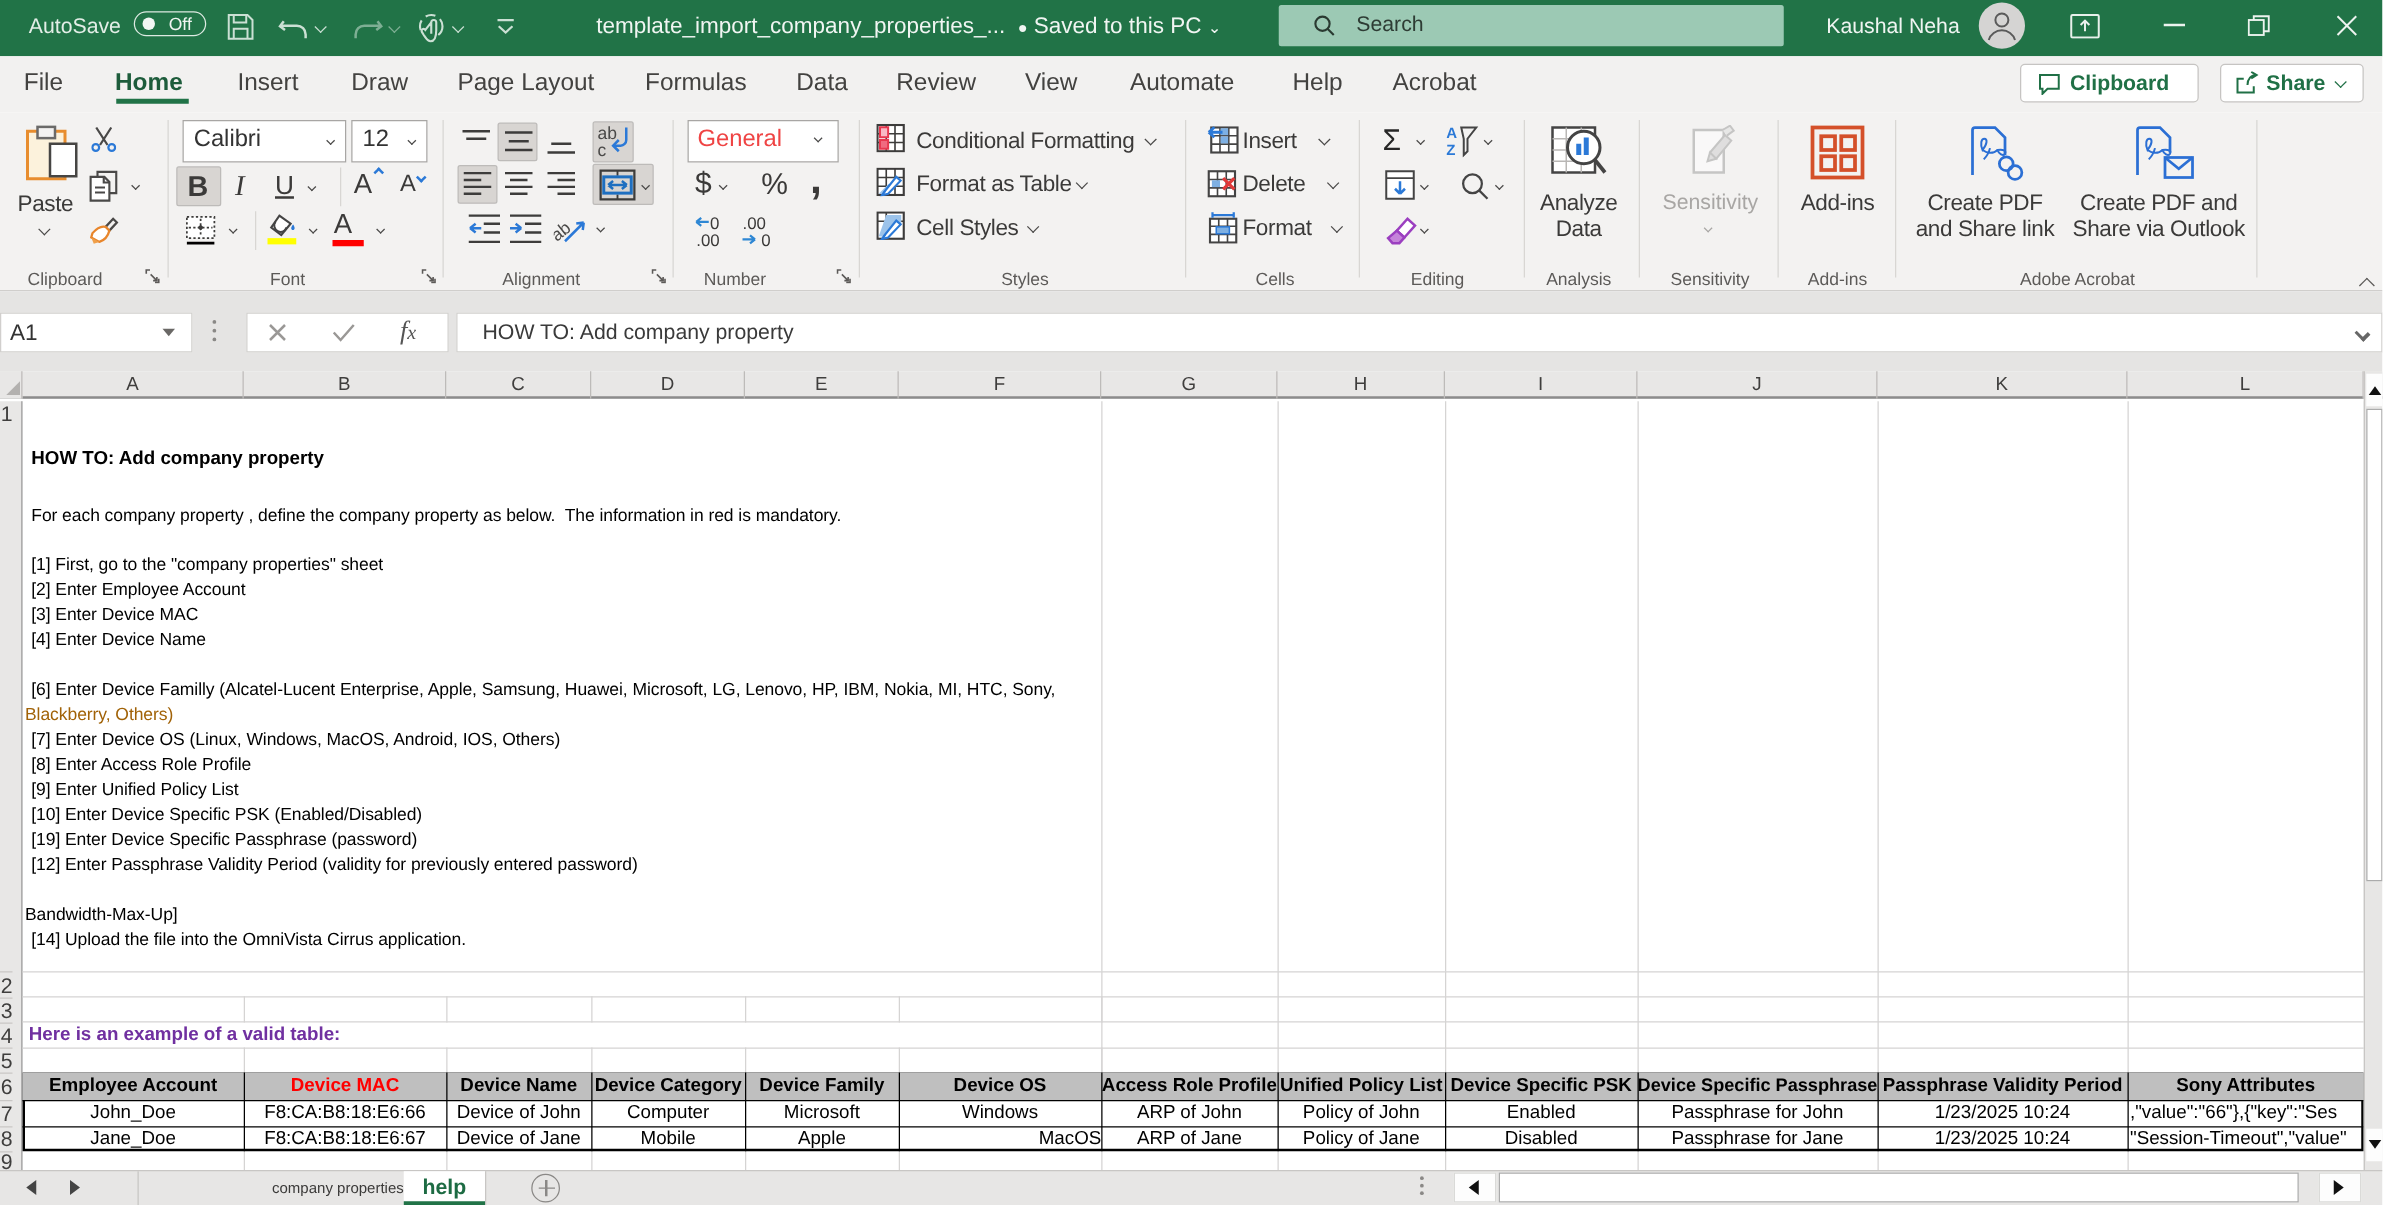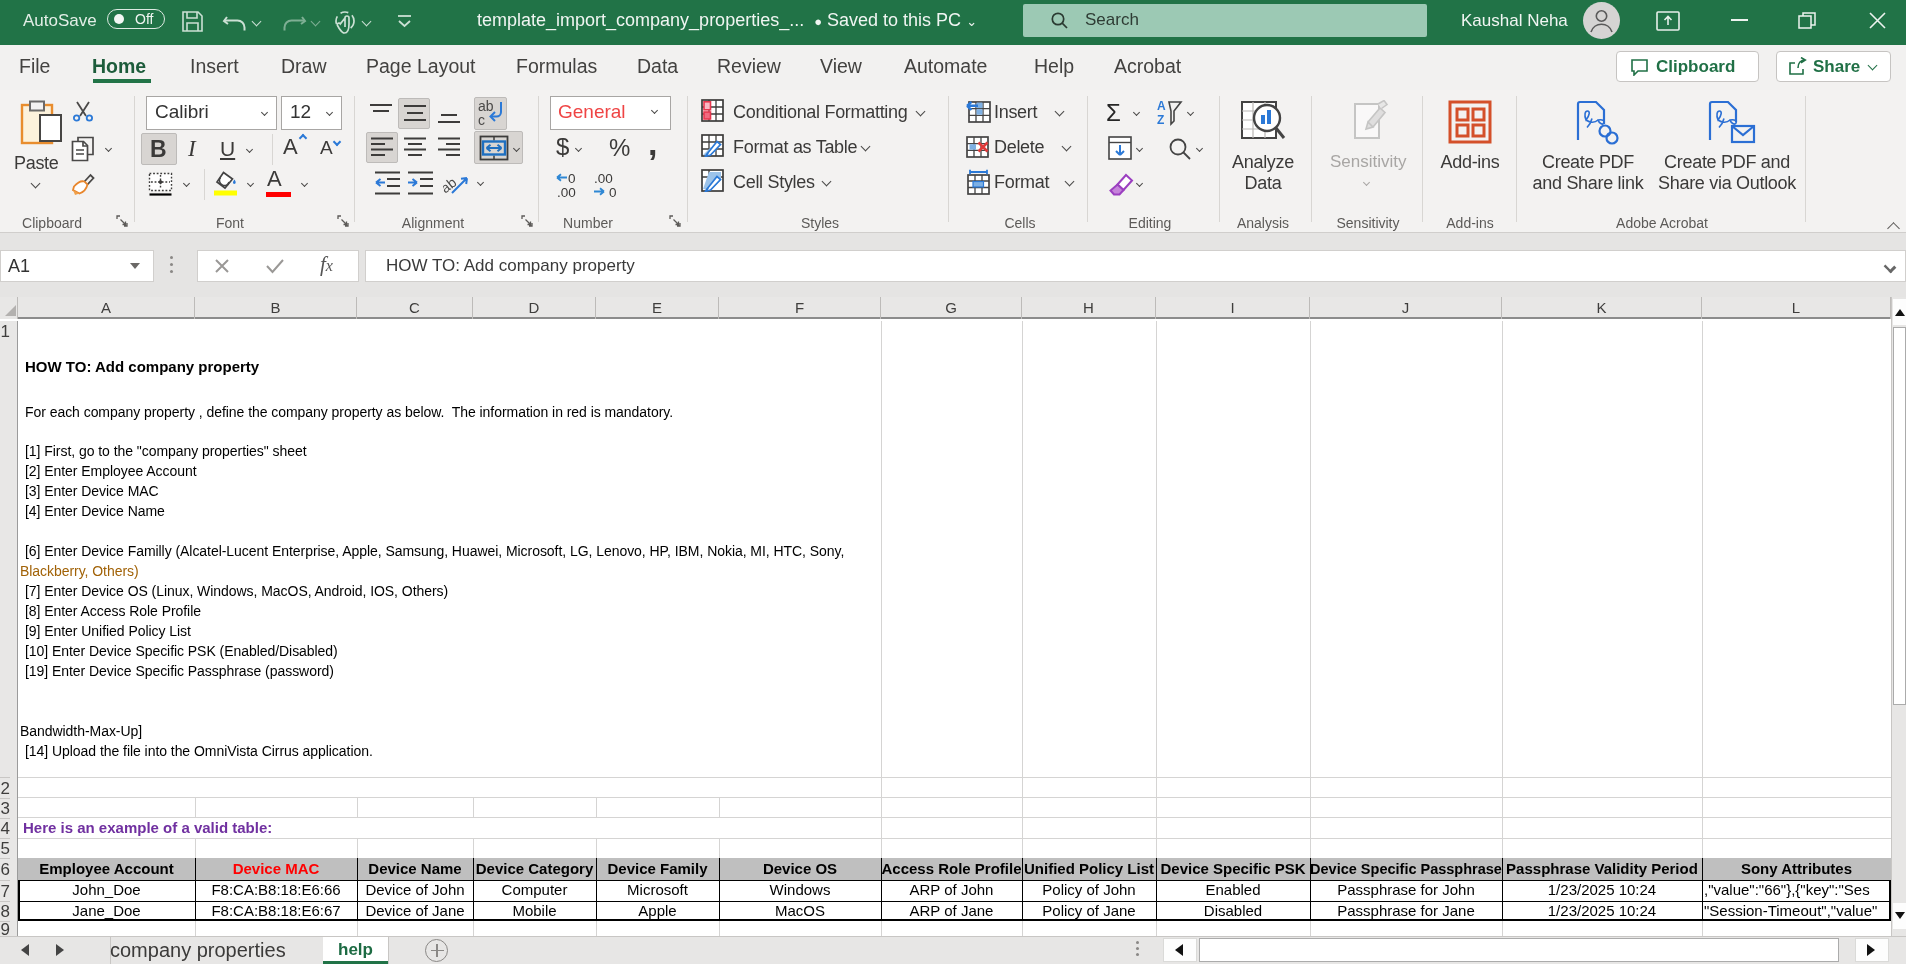--- a/index.html
+++ b/index.html
@@ -478,20 +478,21 @@
 <div class="a" style="left:25px;top:463px;font-size:14px;letter-spacing:-0.05px;color:#000;white-space:nowrap">[2] Enter Employee Account</div>
 <div class="a" style="left:25px;top:483px;font-size:14px;letter-spacing:-0.05px;color:#000;white-space:nowrap">[3] Enter Device MAC</div>
 <div class="a" style="left:25px;top:503px;font-size:14px;letter-spacing:-0.05px;color:#000;white-space:nowrap">[4] Enter Device Name</div>
 <div class="a" style="left:25px;top:543px;font-size:14px;letter-spacing:-0.05px;color:#000;white-space:nowrap">[6] Enter Device Familly (Alcatel-Lucent Enterprise, Apple, Samsung, Huawei, Microsoft, LG, Lenovo, HP, IBM, Nokia, MI, HTC, Sony,</div>
 <div class="a" style="left:20px;top:563px;font-size:14px;letter-spacing:-0.05px;color:#a16207;white-space:nowrap">Blackberry, Others)</div>
 <div class="a" style="left:25px;top:583px;font-size:14px;letter-spacing:-0.05px;color:#000;white-space:nowrap">[7] Enter Device OS (Linux, Windows, MacOS, Android, IOS, Others)</div>
 <div class="a" style="left:25px;top:603px;font-size:14px;letter-spacing:-0.05px;color:#000;white-space:nowrap">[8] Enter Access Role Profile</div>
 <div class="a" style="left:25px;top:623px;font-size:14px;letter-spacing:-0.05px;color:#000;white-space:nowrap">[9] Enter Unified Policy List</div>
 <div class="a" style="left:25px;top:643px;font-size:14px;letter-spacing:-0.05px;color:#000;white-space:nowrap">[10] Enter Device Specific PSK (Enabled/Disabled)</div>
 <div class="a" style="left:25px;top:663px;font-size:14px;letter-spacing:-0.05px;color:#000;white-space:nowrap">[19] Enter Device Specific Passphrase (password)</div>
+<div class="a" style="left:25px;top:683px;font-size:14px;letter-spacing:-0.05px;color:#000;white-space:nowrap">[12] Enter Passphrase Validity Period (validity for previously entered password)</div>
 <div class="a" style="left:20px;top:723px;font-size:14px;letter-spacing:-0.05px;color:#000;white-space:nowrap">Bandwidth-Max-Up]</div>
 <div class="a" style="left:25px;top:743px;font-size:14px;letter-spacing:-0.05px;color:#000;white-space:nowrap">[14] Upload the file into the OmniVista Cirrus application.</div>
 <div class="a" style="left:23px;top:819px;font-size:15px;color:#7030A0;font-weight:bold;white-space:nowrap">Here is an example of a valid table:</div>
 
 <div class="a" style="left:18px;top:858px;width:1873px;height:63px;border:2px solid #000;background:#fff"></div>
 <div class="a" style="left:18px;top:858px;width:1873px;height:22px;background:#BFBFBF"></div>
 <div class="a" style="left:195px;top:858px;width:1px;height:63px;background:#000"></div>
 <div class="a" style="left:357px;top:858px;width:1px;height:63px;background:#000"></div>
 <div class="a" style="left:473px;top:858px;width:1px;height:63px;background:#000"></div>
 <div class="a" style="left:596px;top:858px;width:1px;height:63px;background:#000"></div>
@@ -525,34 +526,34 @@
 <div class="a" style="left:881px;top:880px;width:141px;height:21px;font-size:15px;color:#000;text-align:center;line-height:20px;white-space:nowrap;overflow:hidden">ARP of John</div>
 <div class="a" style="left:1022px;top:880px;width:134px;height:21px;font-size:15px;color:#000;text-align:center;line-height:20px;white-space:nowrap;overflow:hidden">Policy of John</div>
 <div class="a" style="left:1156px;top:880px;width:154px;height:21px;font-size:15px;color:#000;text-align:center;line-height:20px;white-space:nowrap;overflow:hidden">Enabled</div>
 <div class="a" style="left:1310px;top:880px;width:192px;height:21px;font-size:15px;color:#000;text-align:center;line-height:20px;white-space:nowrap;overflow:hidden">Passphrase for John</div>
 <div class="a" style="left:1502px;top:880px;width:200px;height:21px;font-size:15px;color:#000;text-align:center;line-height:20px;white-space:nowrap;overflow:hidden">1/23/2025 10:24</div>
 <div class="a" style="left:18px;top:901px;width:177px;height:21px;font-size:15px;color:#000;text-align:center;line-height:20px;white-space:nowrap;overflow:hidden">Jane_Doe</div>
 <div class="a" style="left:195px;top:901px;width:162px;height:21px;font-size:15px;color:#000;text-align:center;line-height:20px;white-space:nowrap;overflow:hidden">F8:CA:B8:18:E6:67</div>
 <div class="a" style="left:357px;top:901px;width:116px;height:21px;font-size:15px;color:#000;text-align:center;line-height:20px;white-space:nowrap;overflow:hidden">Device of Jane</div>
 <div class="a" style="left:473px;top:901px;width:123px;height:21px;font-size:15px;color:#000;text-align:center;line-height:20px;white-space:nowrap;overflow:hidden">Mobile</div>
 <div class="a" style="left:596px;top:901px;width:123px;height:21px;font-size:15px;color:#000;text-align:center;line-height:20px;white-space:nowrap;overflow:hidden">Apple</div>
-<div class="a" style="left:719px;top:901px;width:162px;height:21px;font-size:15px;color:#000;text-align:center;line-height:20px;white-space:nowrap;overflow:hidden">MacOS</div>
+<div class="a" style="left:719px;top:901px;width:162px;height:21px;font-size:15px;color:#000;text-align:right;line-height:20px;white-space:nowrap;overflow:hidden">MacOS</div>
 <div class="a" style="left:881px;top:901px;width:141px;height:21px;font-size:15px;color:#000;text-align:center;line-height:20px;white-space:nowrap;overflow:hidden">ARP of Jane</div>
 <div class="a" style="left:1022px;top:901px;width:134px;height:21px;font-size:15px;color:#000;text-align:center;line-height:20px;white-space:nowrap;overflow:hidden">Policy of Jane</div>
 <div class="a" style="left:1156px;top:901px;width:154px;height:21px;font-size:15px;color:#000;text-align:center;line-height:20px;white-space:nowrap;overflow:hidden">Disabled</div>
 <div class="a" style="left:1310px;top:901px;width:192px;height:21px;font-size:15px;color:#000;text-align:center;line-height:20px;white-space:nowrap;overflow:hidden">Passphrase for Jane</div>
 <div class="a" style="left:1502px;top:901px;width:200px;height:21px;font-size:15px;color:#000;text-align:center;line-height:20px;white-space:nowrap;overflow:hidden">1/23/2025 10:24</div>
 <div class="a" style="left:1704px;top:880px;width:186px;height:21px;font-size:15px;color:#000;line-height:20px;white-space:nowrap;overflow:hidden">,"value":"66"},{"key":"Ses</div>
 <div class="a" style="left:1704px;top:901px;width:186px;height:20px;font-size:15px;color:#000;line-height:19px;white-space:nowrap;overflow:hidden">"Session-Timeout","value"</div>
 
 <div class="a" style="left:0;top:936px;width:1906px;height:28px;background:#E7E6E5;border-top:1px solid #C8C6C4"></div>
 <div class="a" style="left:21px;top:944px;width:0;height:0;border-top:6px solid transparent;border-bottom:6px solid transparent;border-right:8px solid #444"></div>
 <div class="a" style="left:56px;top:944px;width:0;height:0;border-top:6px solid transparent;border-bottom:6px solid transparent;border-left:8px solid #444"></div>
 <div class="a" style="left:110px;top:937px;width:1px;height:27px;background:#C8C6C4"></div>
-<div class="a" style="left:110px;top:937px;width:213px;height:27px;color:#3b3a39;font-size:20px;text-align:left;line-height:26px">company properties</div>
+<div class="a" style="left:110px;top:937px;width:213px;height:27px;color:#3b3a39;font-size:12px;text-align:right;line-height:26px">company properties</div>
 <div class="a" style="left:323px;top:937px;width:65px;height:27px;background:#fff;color:#1D6B43;font-size:17px;font-weight:bold;text-align:center;line-height:26px">help</div>
 <div class="a" style="left:323px;top:961px;width:65px;height:3px;background:#217347"></div>
 <div class="a" style="left:388px;top:937px;width:1px;height:27px;background:#C8C6C4"></div>
 <div class="a" style="left:425px;top:939px;width:23px;height:23px;border:1.5px solid #8a8886;border-radius:50%"></div>
 <div class="a" style="left:430.5px;top:949.5px;width:13px;height:1.6px;background:#8a8886"></div>
 <div class="a" style="left:436px;top:944px;width:1.6px;height:13px;background:#8a8886"></div>
 
 <div class="a" style="left:1136px;top:941px;width:3px;height:3px;background:#8a8886;border-radius:50%;box-shadow:0 6px 0 #8a8886,0 12px 0 #8a8886"></div>
 <div class="a" style="left:1163px;top:938px;width:34px;height:24px;background:#FDFDFD;border:1px solid #DADAD8"></div>
 <div class="a" style="left:1175px;top:944px;width:0;height:0;border-top:6px solid transparent;border-bottom:6px solid transparent;border-right:8px solid #111"></div>

